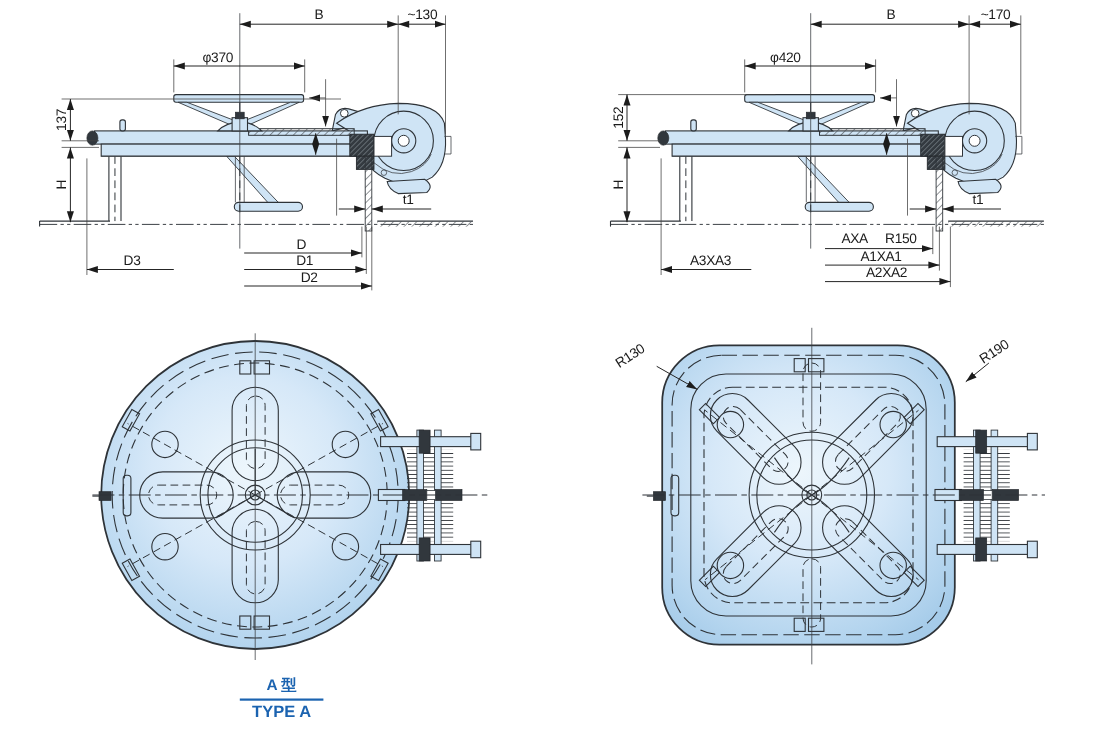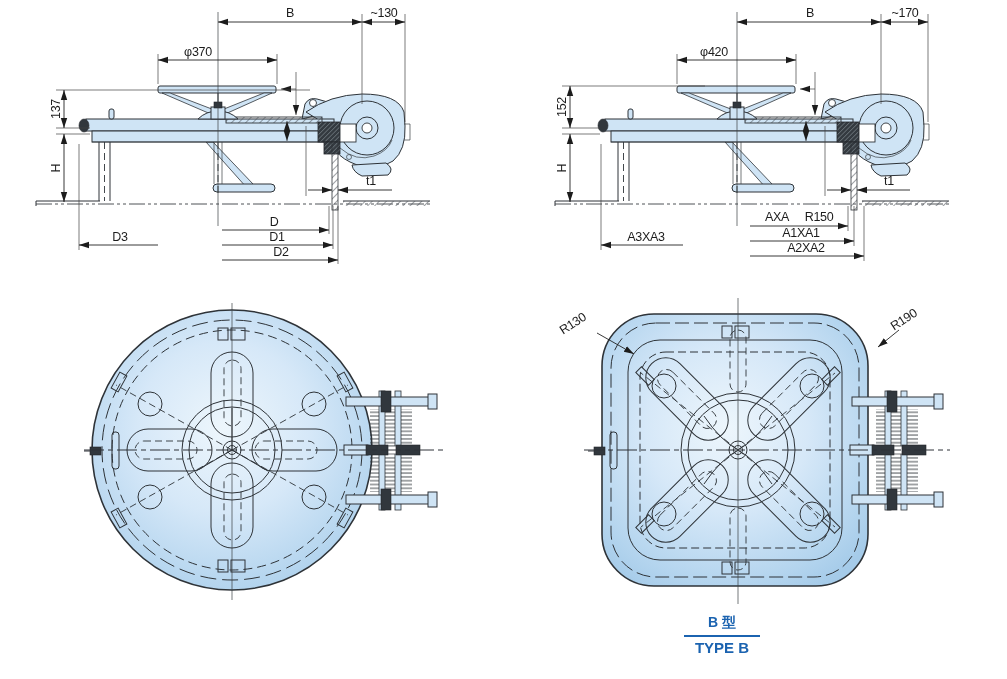--- a/index.html
+++ b/index.html
@@ -333,17 +333,17 @@
     <g>
       <text x="575" y="327" text-anchor="middle" transform="rotate(-33 575 327)">R130</text>
       <line class="dim" x1="597" y1="333" x2="634" y2="354" marker-end="url(#ae)"></line>
       <text x="906" y="323" text-anchor="middle" transform="rotate(-33 906 323)">R190</text>
       <line class="dim" x1="899" y1="330" x2="878" y2="347" marker-end="url(#ae)"></line>
     </g>
   </g>
 </svg>
 
 
-<div class="caption" style="left:684px;top:614px;width:76px">
-  <div class="zh">B 型</div>
-  <div class="en">TYPE B</div>
+<div class="caption" style="left:218px;top:614px;width:76px">
+  <div class="zh">A 型</div>
+  <div class="en">TYPE A</div>
 </div>
 </div>
 
 </body></html>

